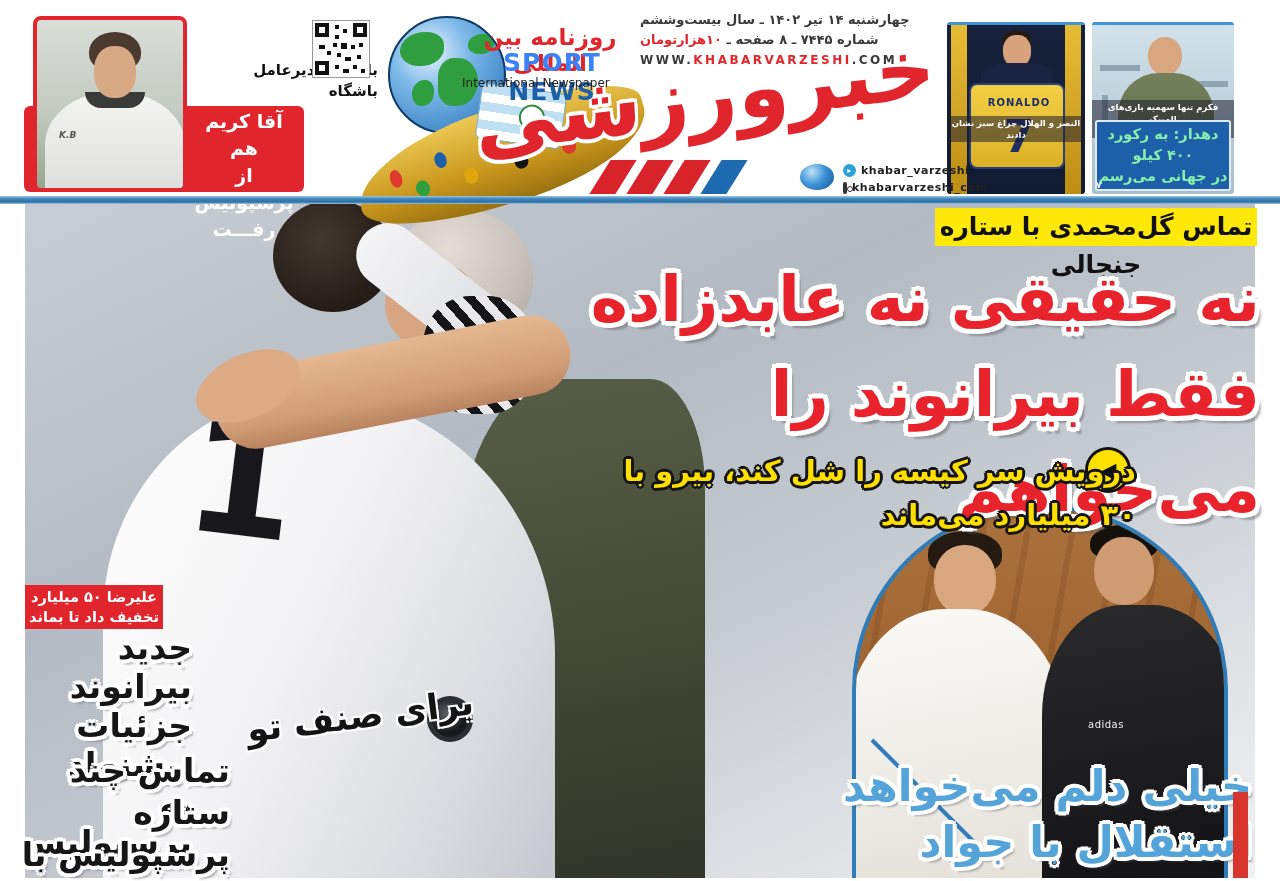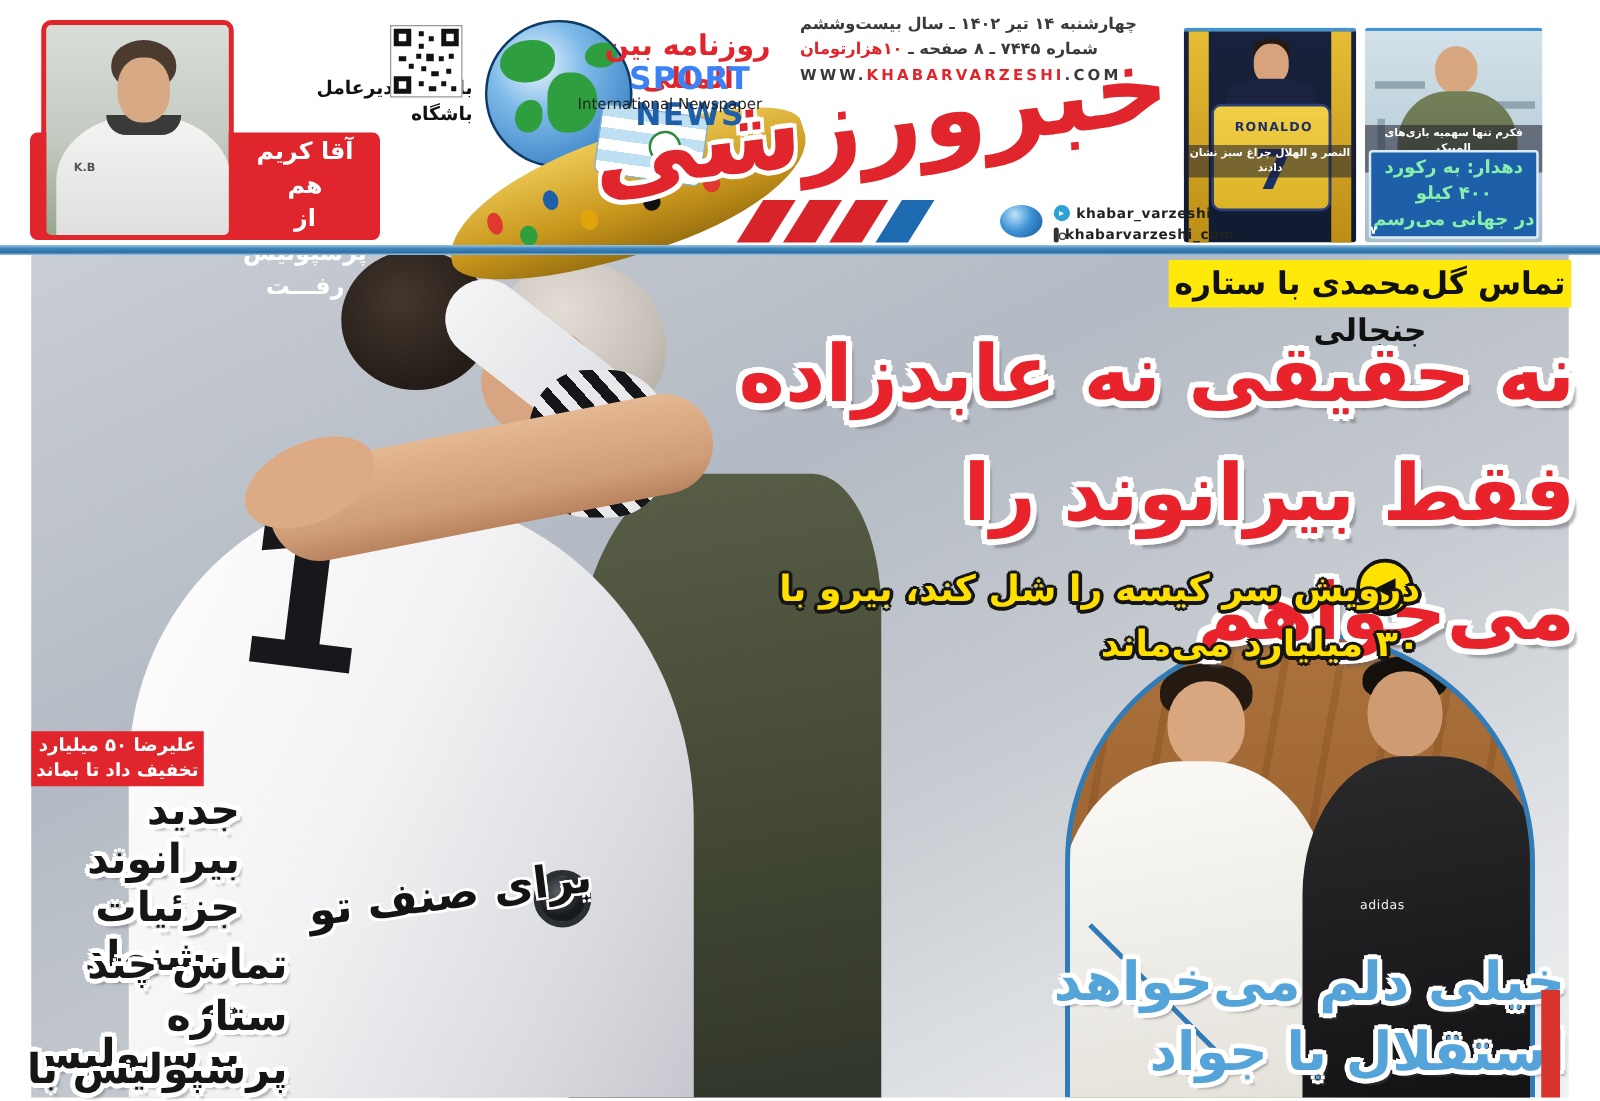--- a/index.html
+++ b/index.html
@@ -21,21 +21,21 @@
     4px 5px 2px rgba(90,90,95,.4); }
   .o-black { text-shadow:
     -2px -2px 0 #151515, 2px -2px 0 #151515, -2px 2px 0 #151515, 2px 2px 0 #151515,
     -3px 0 0 #151515, 3px 0 0 #151515, 0 -3px 0 #151515, 0 3px 0 #151515; }
 
   
   .header { position:absolute; left:0; top:0; width:1280px; height:196px; background:#fff; }
 
   .coach-card { position:absolute; left:33px; top:16px; width:154px; height:176px;
     border:4px solid #e0262c; border-radius:8px; overflow:hidden;
-    background:linear-gradient(180deg,#d9ded9 0%,#c3cac1 55%,#98a68d 100%); z-index:3; }
+    background:linear-gradient(180deg,#d9ded9 0%,#c3cac1 55%,#98a68d 100%); z-index:3;font-style:italic; }
   .coach-hair { position:absolute; left:52px; top:12px; width:52px; height:40px; border-radius:50% 50% 45% 45%; background:#4a3a30; }
   .coach-face { position:absolute; left:57px; top:26px; width:42px; height:52px; border-radius:45%; background:#d8a985; }
   .coach-torso { position:absolute; left:8px; top:72px; width:140px; height:110px; border-radius:48% 48% 0 0;
     background:linear-gradient(180deg,#f4f4f2,#dcdcda); }
   .coach-collar { position:absolute; left:48px; top:72px; width:60px; height:16px; border-radius:0 0 40px 40px; background:#3a3a3a; }
   .coach-kb { position:absolute; left:22px; top:110px; font-size:9px; color:#555; font-weight:bold; }
 
   .leftcard-redbox { position:absolute; left:24px; top:106px; width:280px; height:86px;
     background:#e0262c; border-radius:6px; z-index:2; }
   .leftcard-kicker { position:absolute; left:200px; top:60px; width:178px; text-align:right;

